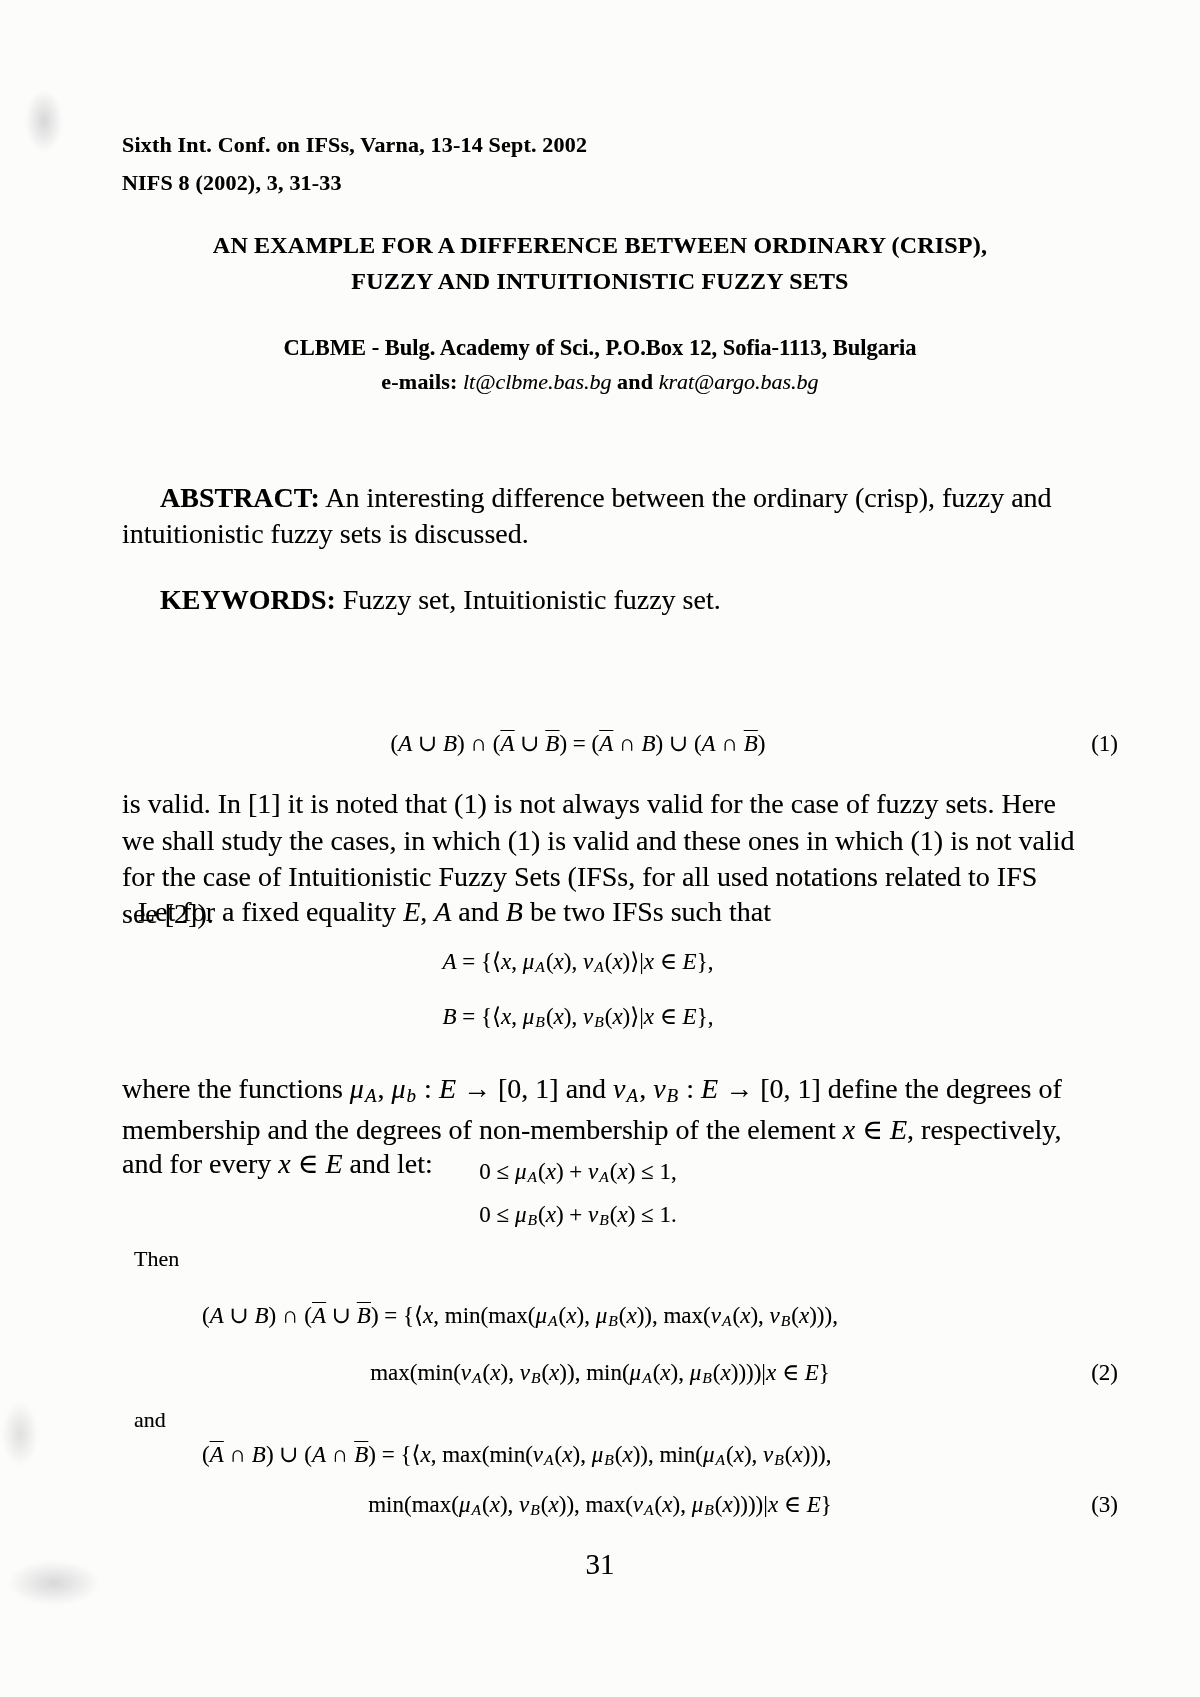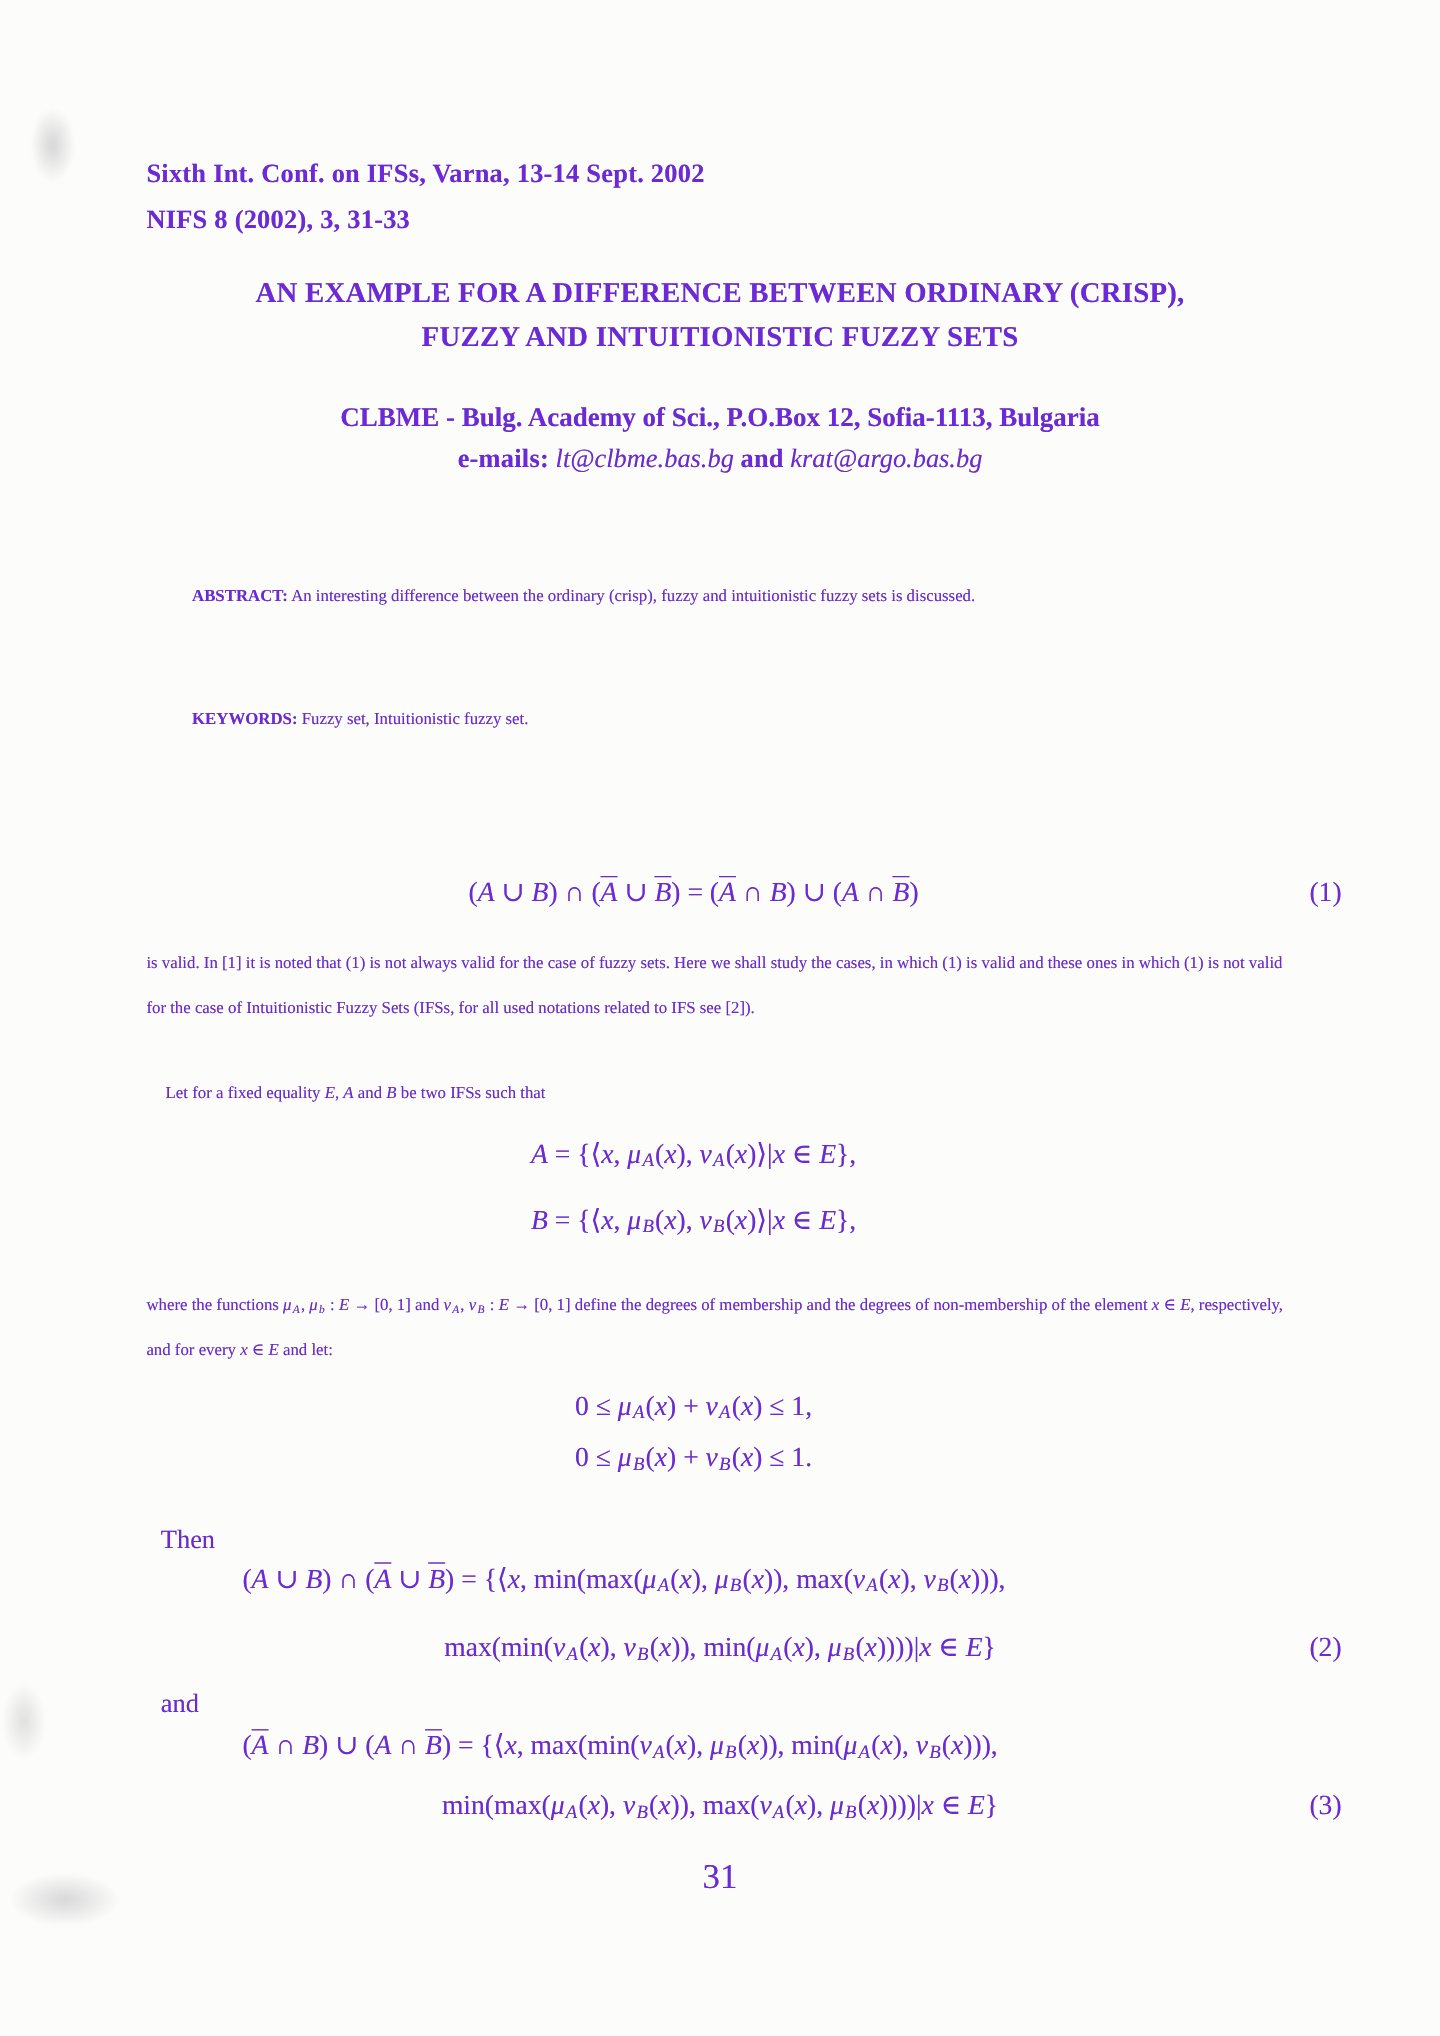--- a/index.html
+++ b/index.html
@@ -1,21 +1,21 @@
 <!DOCTYPE html>
 <html><head>
 <meta charset="utf-8">
 <style>
   html,body{margin:0;padding:0;background:#e8e8e6;}
   .page{
     position:relative;
     width:1200px;height:1697px;
     margin:0 auto;
     background:#fcfcfb;
-    color:#6d28d9;
+    color:#000000;
     font-family:"Liberation Serif","DejaVu Serif",serif;
     overflow:hidden;
     text-shadow:0 0 0.5px rgba(30,30,30,0.4);
   }
   
   .noise{position:absolute;pointer-events:none;filter:blur(1px);}
   .noise-1{left:18px;top:78px;width:52px;height:86px;
     background:radial-gradient(closest-side,rgba(120,120,125,0.28),rgba(120,120,125,0) 72%);}
   .noise-2{left:-6px;top:1388px;width:52px;height:92px;
     background:radial-gradient(closest-side,rgba(125,125,128,0.22),rgba(125,125,128,0) 70%);}
@@ -29,29 +29,29 @@
 
   .hdr{top:126px;font-size:22px;font-weight:bold;line-height:38px;letter-spacing:0.2px;}
   .title-line{font-weight:bold;font-size:24px;letter-spacing:0.2px;}
   .t1{top:232px;}
   .t2{top:268px;}
   .authors{top:303px;font-weight:bold;font-size:22px;}
   .affil{top:335px;font-weight:bold;font-size:22.5px;}
   .emails{top:369px;font-size:22px;}
   .emails .b{letter-spacing:0.2px;}
 
-  .para{font-size:14px;line-height:36px;hyphens:manual;}
+  .para{font-size:28px;line-height:36px;hyphens:manual;}
   .abs{top:480px;text-indent:38px;}
   .kw{top:582px;text-indent:38px;}
   .p1{top:675px;text-indent:16px;}
   .p2{top:786px;line-height:36.5px;}
   .p3{top:894px;text-indent:16px;}
   .p4{top:1052px;line-height:34px;margin-top:20px;}
   .word{font-size:22px;padding-left:12px;}
-  .then{top:1246px;margin-top:24px;}
+  .then{top:1246px;}
   .and{top:1407px;}
 
   .eqrow{font-size:23px;line-height:30px;}
   .eq1{top:729px;}
   .defA{top:947px;}
   .defB{top:1002px;}
   .ineq1{top:1157px;}
   .ineq2{top:1200px;}
   .eq2l1{top:1301px;text-align:left;padding-left:80px;}
   .eq2l2{top:1358px;}

